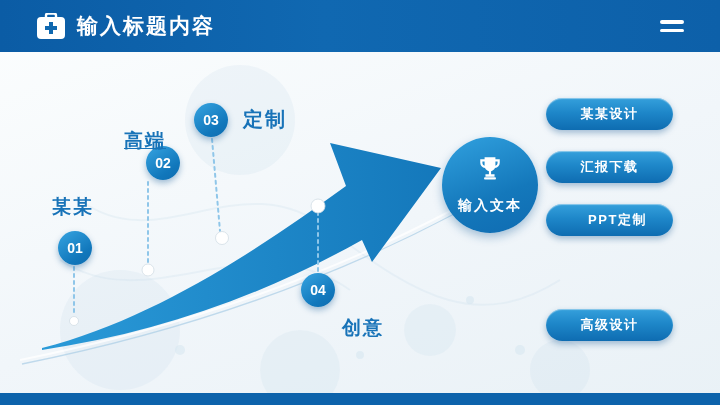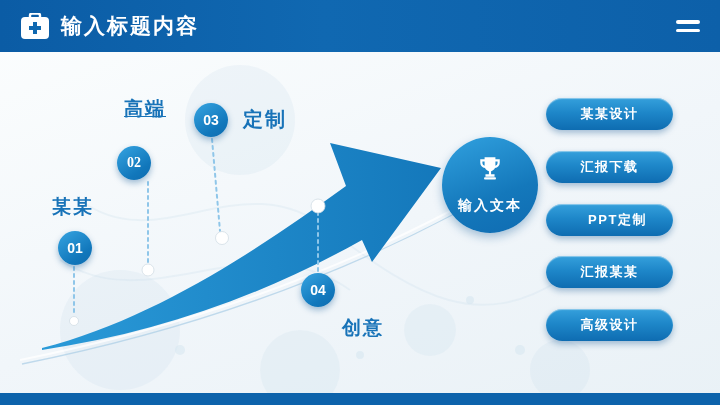--- a/index.html
+++ b/index.html
@@ -3,21 +3,21 @@
 <meta charset="utf-8">
 <style>
   * { margin:0; padding:0; box-sizing:border-box; }
   html,body { width:720px; height:405px; }
   body { font-family:"Liberation Sans","DejaVu Sans",sans-serif; overflow:hidden; }
   .slide { position:relative; width:720px; height:405px; background:linear-gradient(160deg,#fcfefe 0%,#f1f6fa 55%,#e9f1f6 100%); overflow:hidden; }
 
   
   .header { position:absolute; top:0; left:0; right:0; height:52px;
     background:linear-gradient(90deg,#0b5ca5 0%,#1068b1 45%,#0d60a9 100%);
-    display:flex; align-items:center; padding:0 20px; z-index:5; }
+    display:flex; align-items:center; padding:0 36px; z-index:5; }
   .kit-icon { width:30px; height:27px; margin-right:11px; flex:0 0 auto; }
   .header-title { color:#ffffff; font-size:21px; font-weight:bold; letter-spacing:2px; }
   .menu-icon { margin-left:auto; display:flex; flex-direction:column; gap:5px; cursor:pointer; }
   .menu-icon i { display:block; width:24px; height:3.5px; background:#ffffff; border-radius:2px; }
 
   
   .footer-bar { position:absolute; bottom:0; left:0; right:0; height:12px; background:#0d63ab; z-index:5; }
 
   
   .bg-svg, .arrow-svg { position:absolute; inset:0; width:720px; height:405px; }
@@ -112,44 +112,43 @@
       <circle cx="74" cy="321" r="4.5"></circle>
       <circle cx="148" cy="270" r="6"></circle>
       <circle cx="222" cy="238" r="6.5"></circle>
       <circle cx="318" cy="206" r="7"></circle>
     </g>
   </svg>
 
   <div class="num-circle" style="left:58px; top:231px;">
     <span>01</span>
   </div>
-  <div class="num-circle" style="left:117px; top:146px;font-family:Liberation Serif, serif;">
+  <div class="num-circle" style="left:146px; top:146px;">
     <span>02</span>
   </div>
   <div class="num-circle" style="left:194px; top:103px;">
     <span>03</span>
   </div>
   <div class="num-circle" style="left:301px; top:273px;">
     <span>04</span>
   </div>
 
   <div class="mile-label" style="left:52px; top:194px;">某某</div>
-  <div class="mile-label" style="left:124px; top:96px;text-decoration:underline;">高端</div>
+  <div class="mile-label" style="left:124px; top:128px;text-decoration:underline;">高端</div>
   <div class="mile-label" style="left:243px; top:106px; font-size:20px;">定制</div>
   <div class="mile-label" style="left:294px; top:315px;margin-left:48px;">创意</div>
 
   <div class="center-badge">
     <svg viewBox="0 0 24 22">
       <path fill="#ffffff" d="M7 1h10v2h4v3.2c0 2.6-1.9 4.6-4.4 4.9-.8 1.5-2.1 2.6-3.6 3v2.7h3.2V19H7.8v-2.2H11v-2.7c-1.5-.4-2.8-1.5-3.6-3C4.9 10.8 3 8.8 3 6.2V3h4V1zm-2 4v1.2c0 1.3.8 2.4 2 2.8V5H5zm14 0h-2v4c1.2-.4 2-1.5 2-2.8V5z"></path>
       <rect x="6.5" y="19.6" width="11" height="2" rx="0.8" fill="#ffffff"></rect>
     </svg>
     <span class="center-label">输入文本</span>
   </div>
 
   <button class="pill pill-1">某某设计</button>
   <button class="pill pill-2">汇报下载</button>
   <button class="pill pill-3">PPT定制</button>
-  <button class="pill pill-4">汇报某某</button>
   <button class="pill pill-5">高级设计</button>
 
   <div class="footer-bar"></div>
 
 </div>
 
 </body></html>

